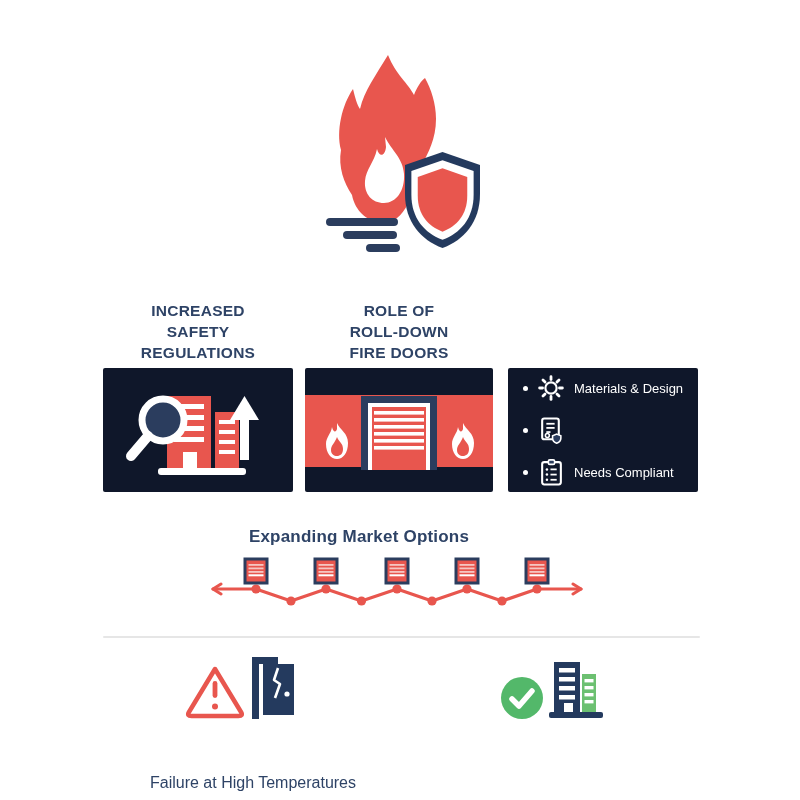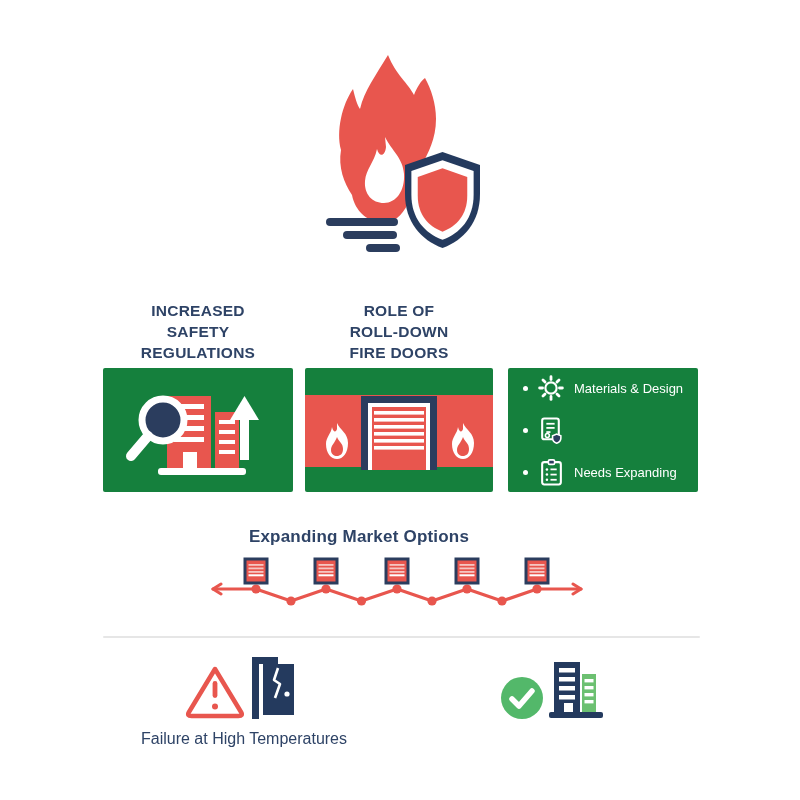--- a/index.html
+++ b/index.html
@@ -4,21 +4,21 @@
 <style>
   html,body{margin:0;padding:0;}
   body{font-family:"Liberation Sans", sans-serif; background:#f4f4f2;}
   .page{position:relative; width:800px; height:800px; background:#ffffff; overflow:hidden; margin:0 auto;}
   .abs{position:absolute;}
   .col-title{
     position:absolute; top:301px; width:200px; text-align:center;
     font-weight:bold; font-size:15.5px; line-height:1.34; color:#2e4366;
     letter-spacing:.25px; white-space:pre-line;
   }
-  .panel{position:absolute; top:368px; height:124px; background:#15803d; border-radius:2px;}
+  .panel{position:absolute; top:368px; height:124px; background:#0f172a; border-radius:2px;}
   .features{display:flex; flex-direction:column; justify-content:center; height:100%; gap:14px; padding-left:15px; box-sizing:border-box;}
   .feature{display:flex; align-items:center; gap:9px; color:#ffffff; font-size:13px;}
   .bullet{width:5px; height:5px; background:#fff; border-radius:50%; flex:0 0 auto;}
   .f-icon{width:28px; height:28px; display:flex; align-items:center; justify-content:center; flex:0 0 auto;}
   .market-title{position:absolute; top:527px; left:0; width:718px; text-align:center;
     font-size:17px; font-weight:bold; color:#2e4366; letter-spacing:.2px;}
   .divider{position:absolute; top:636px; left:103px; width:597px; height:2px; background:#e6e6e6; border-radius:1px;}
   .footer-label{position:absolute; top:730px; width:320px; text-align:center; font-size:16px; color:#2e4366; font-weight:500;}
 </style>
 </head>
@@ -162,21 +162,21 @@
             <rect x="2" y="3" width="18" height="21.5" rx="2" stroke-width="2"></rect>
             <rect x="8" y="0.8" width="6" height="4.4" rx="1.4" fill="#2b3d5e" stroke-width="1.6"></rect>
             <circle cx="6.6" cy="10" r="1.2" fill="#ffffff" stroke="none"></circle>
             <circle cx="6.6" cy="15" r="1.2" fill="#ffffff" stroke="none"></circle>
             <circle cx="6.6" cy="20" r="1.2" fill="#ffffff" stroke="none"></circle>
             <line x1="10" y1="10" x2="16" y2="10" stroke-width="1.7"></line>
             <line x1="10" y1="15" x2="16" y2="15" stroke-width="1.7"></line>
             <line x1="10" y1="20" x2="16" y2="20" stroke-width="1.7"></line>
           </svg>
         </span>
-        <span>Needs Expanding</span>
+        <span>Needs Compliant</span>
       </div>
 
     </div>
   </div>
 
   <div class="market-title">Expanding Market Options</div>
 
   <svg class="abs" style="left:203px; top:556px;" width="392" height="64" viewBox="0 0 392 64">
 
     <g stroke="#e8564e" fill="none" stroke-linecap="round" stroke-linejoin="round">
@@ -243,21 +243,21 @@
     <circle cx="31" cy="42.5" r="3" fill="#e8564e"></circle>
   </svg>
 
   <svg class="abs" style="left:252px; top:657px;" width="45" height="62" viewBox="0 0 45 62">
     <path d="M0 0 H26 V7 H7 V62 H0 Z" fill="#243a5e"></path>
     <rect x="11" y="7" width="31" height="51" fill="#243a5e"></rect>
     <polyline points="26,11 22,23 28,27 23,41" fill="none" stroke="#ffffff" stroke-width="2.6" stroke-linejoin="round"></polyline>
     <circle cx="35" cy="37" r="2.6" fill="#ffffff"></circle>
   </svg>
 
-  <div class="footer-label" style="left:84px;">Failure at High Temperatures</div>
+  <div class="footer-label" style="left:93px;margin-top:44px;">Failure at High Temperatures</div>
 
   <svg class="abs" style="left:500px; top:676px;" width="44" height="44" viewBox="0 0 44 44">
     <circle cx="22" cy="22" r="21" fill="#53b86a"></circle>
     <path d="M12 23 L19 30 L32 15" fill="none" stroke="#ffffff" stroke-width="5.5" stroke-linecap="round" stroke-linejoin="round"></path>
   </svg>
 
   <svg class="abs" style="left:548px; top:660px;" width="58" height="60" viewBox="0 0 58 60">
     <rect x="6" y="2" width="26" height="50" fill="#243a5e"></rect>
     <rect x="11" y="8" width="16" height="4.5" fill="#ffffff"></rect>
     <rect x="11" y="17" width="16" height="4.5" fill="#ffffff"></rect>

